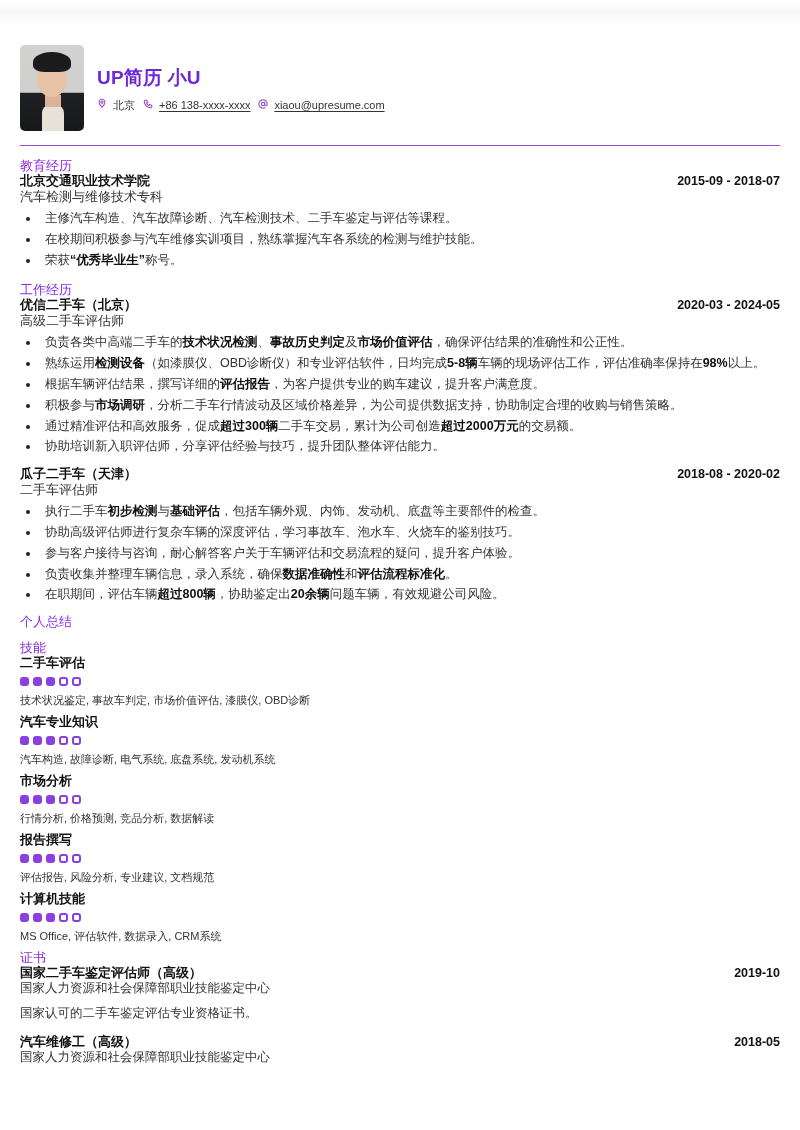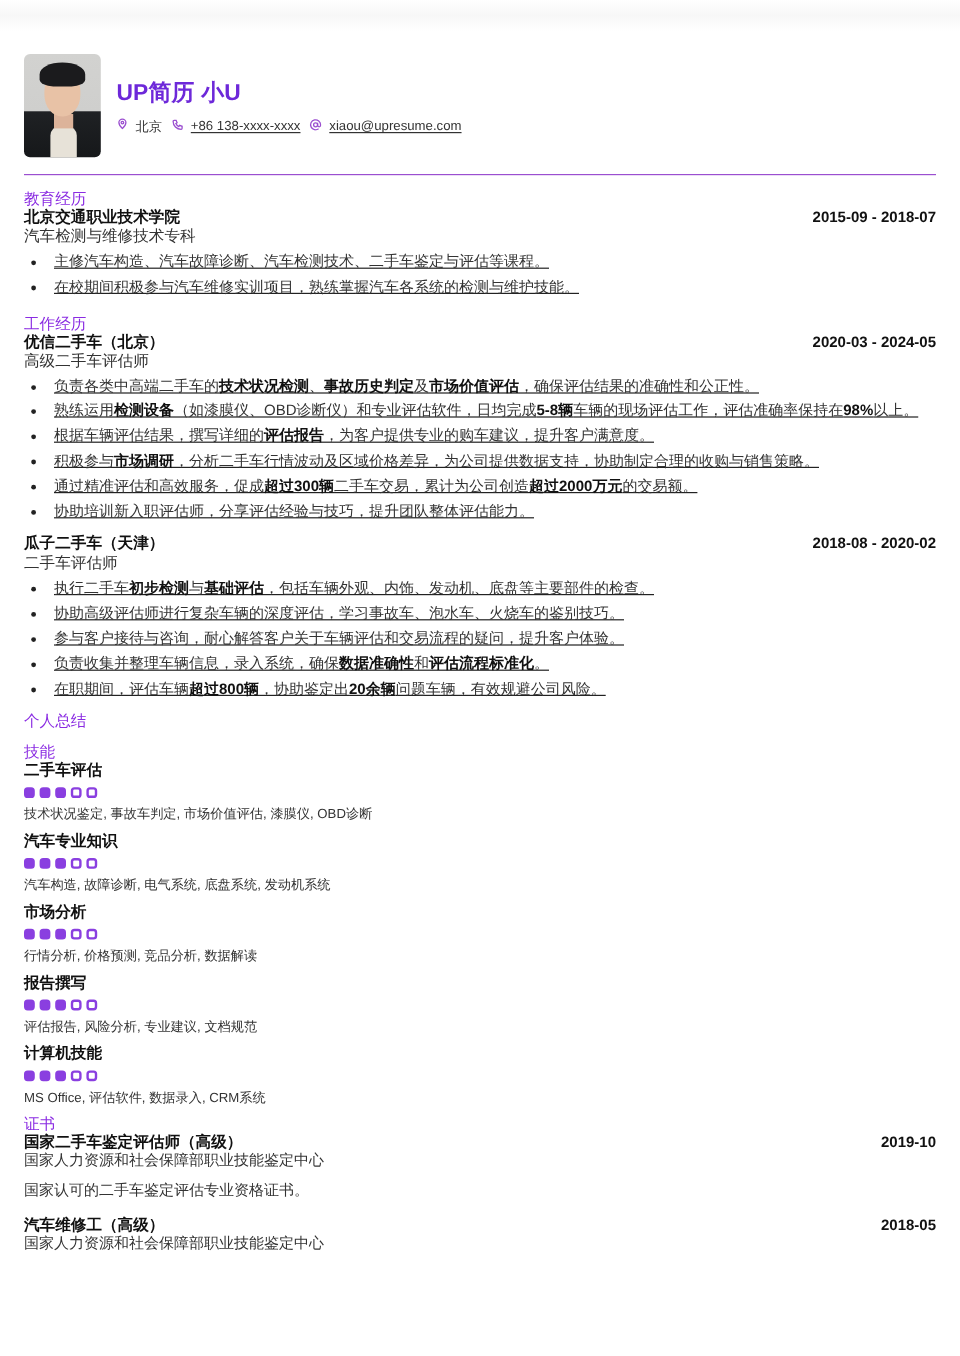--- a/index.html
+++ b/index.html
@@ -18,21 +18,21 @@
   .contacts { display: flex; align-items: center; margin-top: 8px; font-size: 11px; color: #333; }
   .contact { display: flex; margin-right: 8px; }
   .contact svg { width: 10px; height: 10px; margin-right: 6px; }
   .contact a { color: #333; text-decoration: underline; text-underline-offset: 2px; }
   .rule { height: 1px; background: #9b4fd0; margin-top: 13px; }
   .section-title { color: #8a2be2; font-size: 13px; font-weight: 500; line-height: 15px; }
   .entry-head { display: flex; justify-content: space-between; align-items: baseline; }
   .entry-name { font-weight: 700; font-size: 13px; color: #111; line-height: 15px; }
   .entry-date { font-weight: 700; font-size: 12.5px; color: #111; line-height: 15px; }
   .entry-sub { display: flex; justify-content: flex-start; font-size: 13px; color: #333; line-height: 15px; }
-  ul.bullets { list-style: none; margin-top: 4px; text-decoration: underline; }
+  ul.bullets { list-style: none; margin-top: 4px; }
   ul.bullets li { position: relative; padding-left: 25px; font-size: 12.5px; color: #333; line-height: 20.8px; }
   ul.bullets li::before { content: ""; position: absolute; left: 6px; top: 9px; width: 4px; height: 4px; border-radius: 50%; background: #222; }
   b { color: #111; font-weight: 700; }
   .summary { font-size: 12.5px; color: #333; line-height: 22.5px; margin-top: 1px; }
   .skill { margin-bottom: 7px; }
   .skill-name { font-weight: 700; font-size: 13px; color: #111; line-height: 16px; }
   .dots { display: flex; margin-top: 6px; height: 9px; }
   .dot { width: 9px; height: 9px; border-radius: 3px; margin-right: 4px; border: 2px solid #8a3fe0; }
   .dot.on { background: #8a3fe0; }
   .skill-kw { font-size: 11px; color: #333; margin-top: 7px; line-height: 14px; }
@@ -88,20 +88,21 @@
         <span class="entry-name">北京交通职业技术学院</span>
         <span class="entry-date">2015-09 - 2018-07</span>
       </div>
       <div class="entry-sub">
         <span>汽车检测与维修技术</span>
         <span>专科</span>
       </div>
       <ul class="bullets">
           <li><span>主修汽车构造、汽车故障诊断、汽车检测技术、二手车鉴定与评估等课程。</span></li>
           <li><span>在校期间积极参与汽车维修实训项目，熟练掌握汽车各系统的检测与维护技能。</span></li>
+          <li><span>荣获</span><b>“优秀毕业生”</b><span>称号。</span></li>
         </ul>
     </div>
   </div>
 
   <div style="margin-top:12px">
     <div class="section-title">工作经历</div>
     <div>
       <div class="entry-head">
         <span class="entry-name">优信二手车（北京）</span>
         <span class="entry-date">2020-03 - 2024-05</span>

